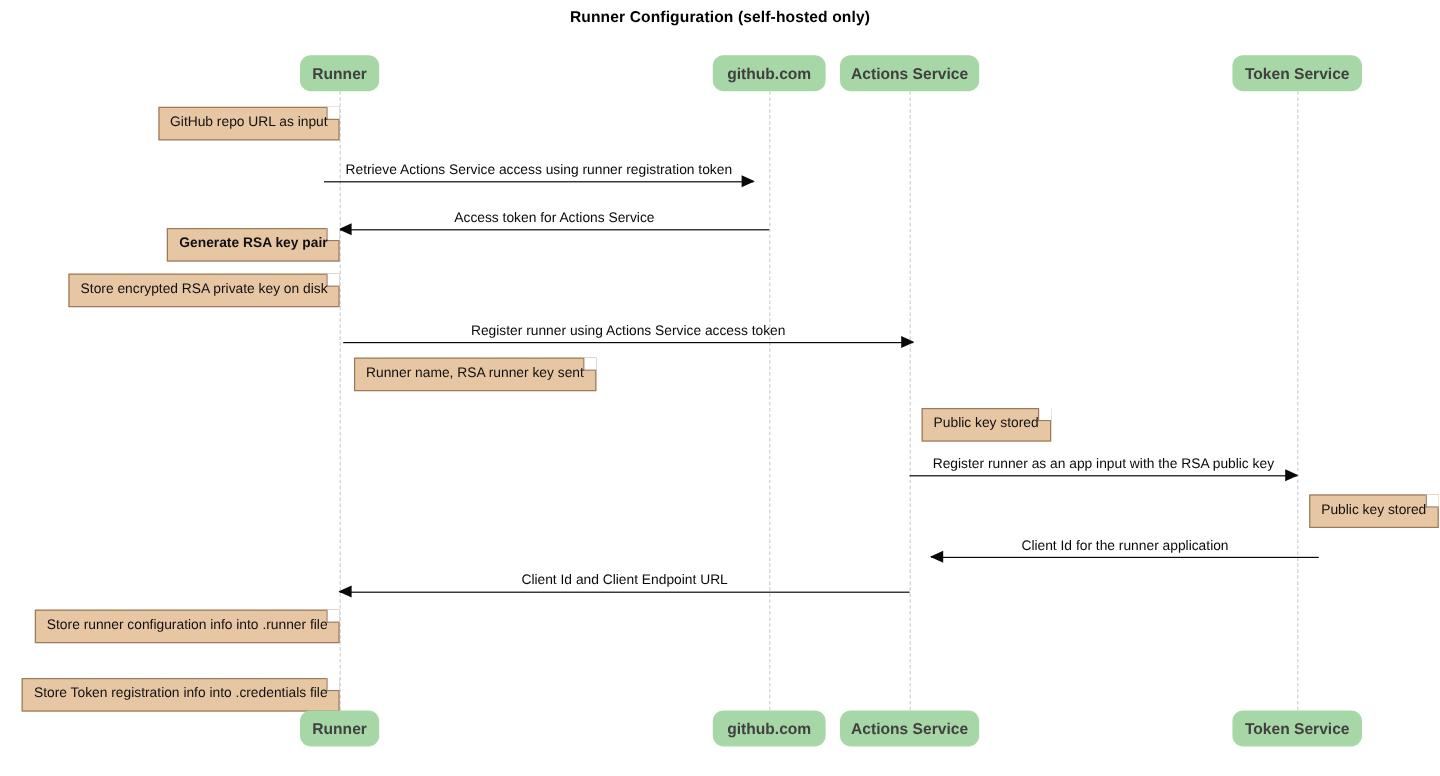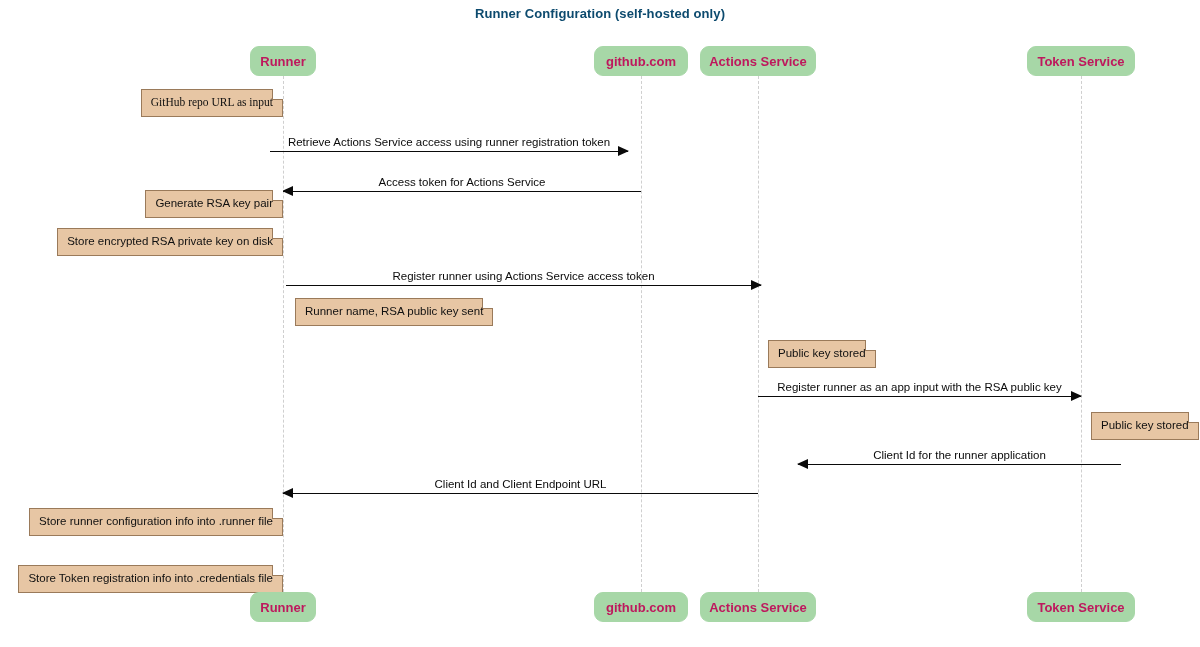--- a/index.html
+++ b/index.html
@@ -16,37 +16,37 @@
     overflow: hidden;
   }
   
   .diagram-title {
     position: absolute;
     left: 0; top: 6px;
     width: 1200px;
     text-align: center;
     font-size: 13px;
     font-weight: bold;
-    color: #0c4a6e;
+    color: #000000;
     letter-spacing: 0.1px;
   }
   
   .lifeline {
     position: absolute;
     width: 0;
     border-left: 1px dashed #cfcfcf;
   }
   
   .participant {
     position: absolute;
     height: 30px;
     background: #a7d7a7;
     border: 1px solid #a7d7a7;
     border-radius: 9px;
-    color: #be185d;
+    color: #404040;
     font-size: 13px;
     font-weight: bold;
     display: flex;
     align-items: center;
     justify-content: center;
     white-space: nowrap;
     padding: 0 10px;
   }
   
   .note {
@@ -143,43 +143,43 @@
       <div class="msg" style="left: 286px; top: 285px; width: 475px;">
         <div class="line"></div>
         <div class="arrowhead arrow-right"></div>
         <div class="label">Register runner using Actions Service access token</div>
       </div>
       <div class="msg" style="left: 758px; top: 396px; width: 323px;">
         <div class="line"></div>
         <div class="arrowhead arrow-right"></div>
         <div class="label">Register runner as an app input with the RSA public key</div>
       </div>
-      <div class="msg" style="left: 798px; top: 464px; width: 323px;">
+      <div class="msg" style="left: 776px; top: 464px; width: 323px;">
         <div class="line"></div>
         <div class="arrowhead arrow-left"></div>
         <div class="label">Client Id for the runner application</div>
       </div>
       <div class="msg" style="left: 283px; top: 493px; width: 475px;">
         <div class="line"></div>
         <div class="arrowhead arrow-left"></div>
         <div class="label">Client Id and Client Endpoint URL</div>
       </div>
     </div>
   <div id="notes">
-      <div class="note" style="top: 89px; right: 917px; font-family: Liberation Serif, serif;">
+      <div class="note" style="top: 89px; right: 917px;">
         <span class="note-text">GitHub repo URL as input</span>
       </div>
-      <div class="note" style="top: 190px; right: 917px;">
+      <div class="note" style="top: 190px; right: 917px; font-weight: bold;">
         <span class="note-text">Generate RSA key pair</span>
       </div>
       <div class="note" style="top: 228px; right: 917px;">
         <span class="note-text">Store encrypted RSA private key on disk</span>
       </div>
       <div class="note" style="top: 298px; left: 295px;">
-        <span class="note-text">Runner name, RSA public key sent</span>
+        <span class="note-text">Runner name, RSA runner key sent</span>
       </div>
       <div class="note" style="top: 340px; left: 768px;">
         <span class="note-text">Public key stored</span>
       </div>
       <div class="note" style="top: 412px; left: 1091px;">
         <span class="note-text">Public key stored</span>
       </div>
       <div class="note" style="top: 508px; right: 917px; justify-content: center;">
         <span class="note-text">Store runner configuration info into .runner file</span>
       </div>

